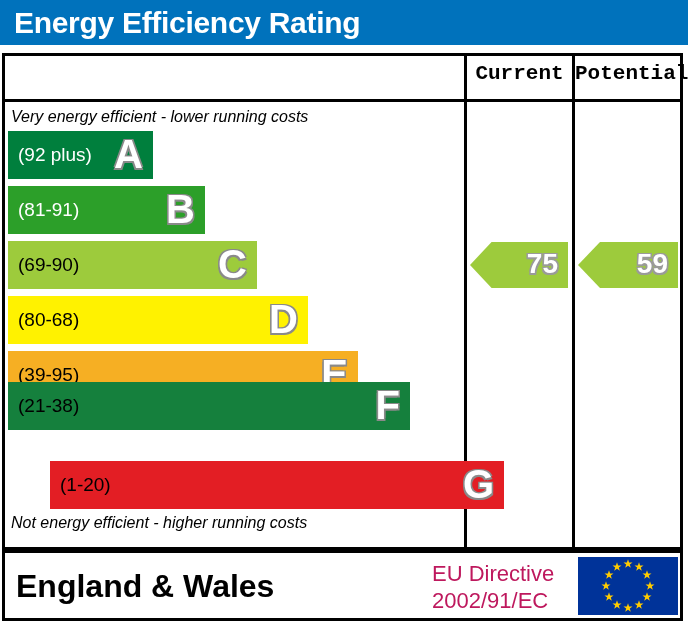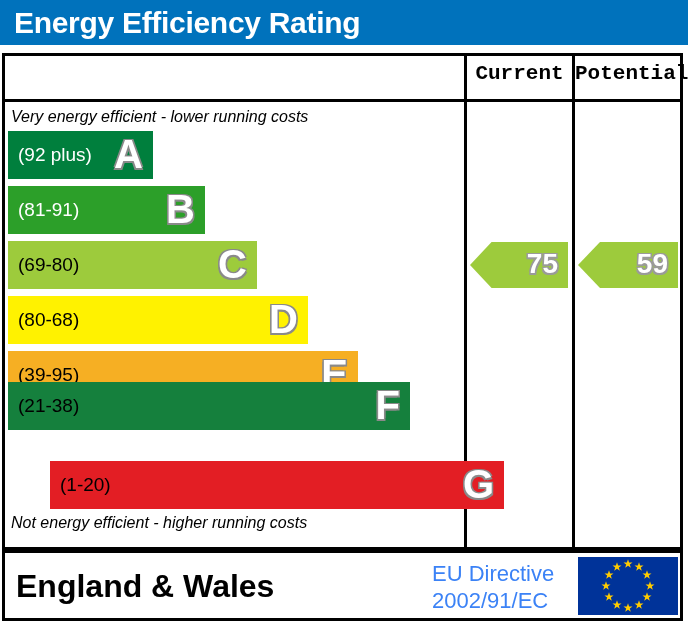--- a/index.html
+++ b/index.html
@@ -173,21 +173,21 @@
     color: #000000;
     line-height: 40px;
     white-space: nowrap;
   }
   .directive {
     position: absolute;
     left: 432px;
     top: 560px;
     width: 140px;
     font-size: 22px;
-    color: #3b82f6;
+    color: #be185d;
     line-height: 27px;
     text-align: left;
     white-space: nowrap;
   }
   .eu-flag {
     position: absolute;
     left: 578px;
     top: 557px;
     width: 100px;
     height: 58px;
@@ -220,21 +220,21 @@
     <span class="band-range txt-white">(92 plus)</span>
     <span class="band-letter">A</span>
   </div>
 
   <div class="band" style="top:186px; width:197px; background:#2C9F29;">
     <span class="band-range txt-white">(81-91)</span>
     <span class="band-letter">B</span>
   </div>
 
   <div class="band" style="top:241px; width:249px; background:#9DCB3C;">
-    <span class="band-range txt-black">(69-80)</span>
+    <span class="band-range txt-black">(69-90)</span>
     <span class="band-letter">C</span>
   </div>
 
   <div class="band" style="top:296px; width:300px; background:#FFF200;">
     <span class="band-range txt-black">(80-68)</span>
     <span class="band-letter">D</span>
   </div>
 
   <div class="band" style="top:351px; width:350px; background:#F6AF23;">
     <span class="band-range txt-black">(39-95)</span>

